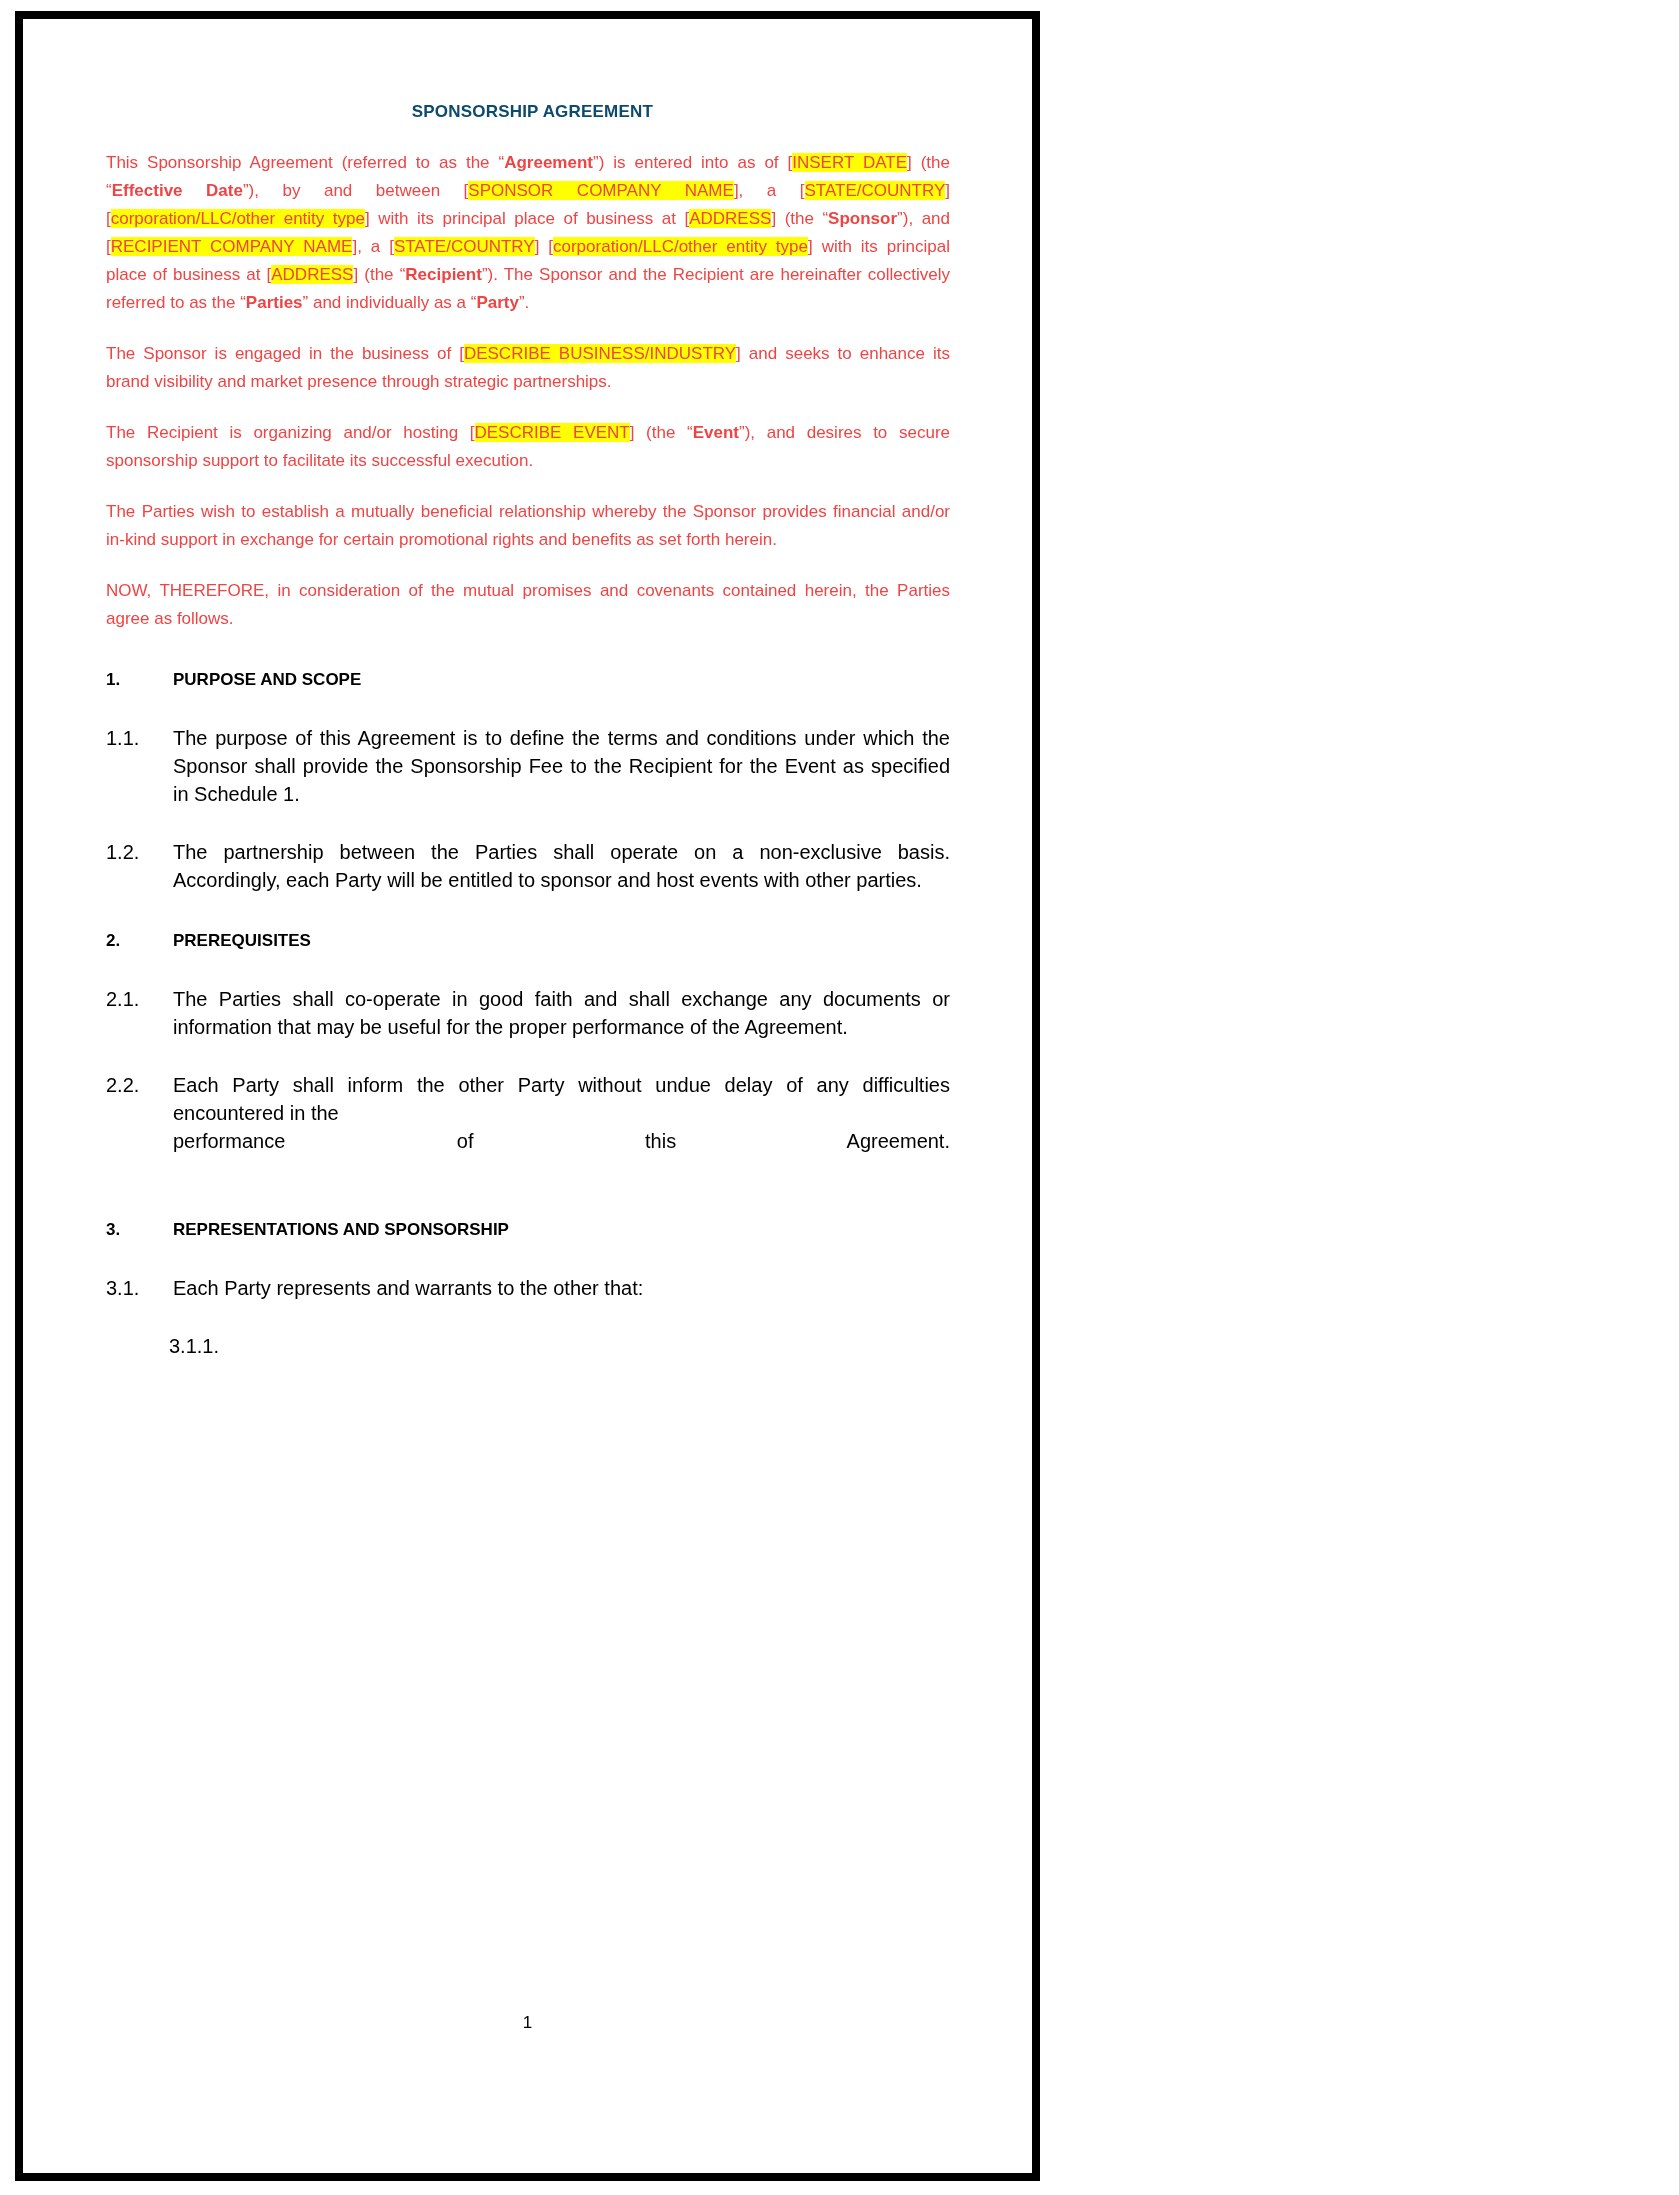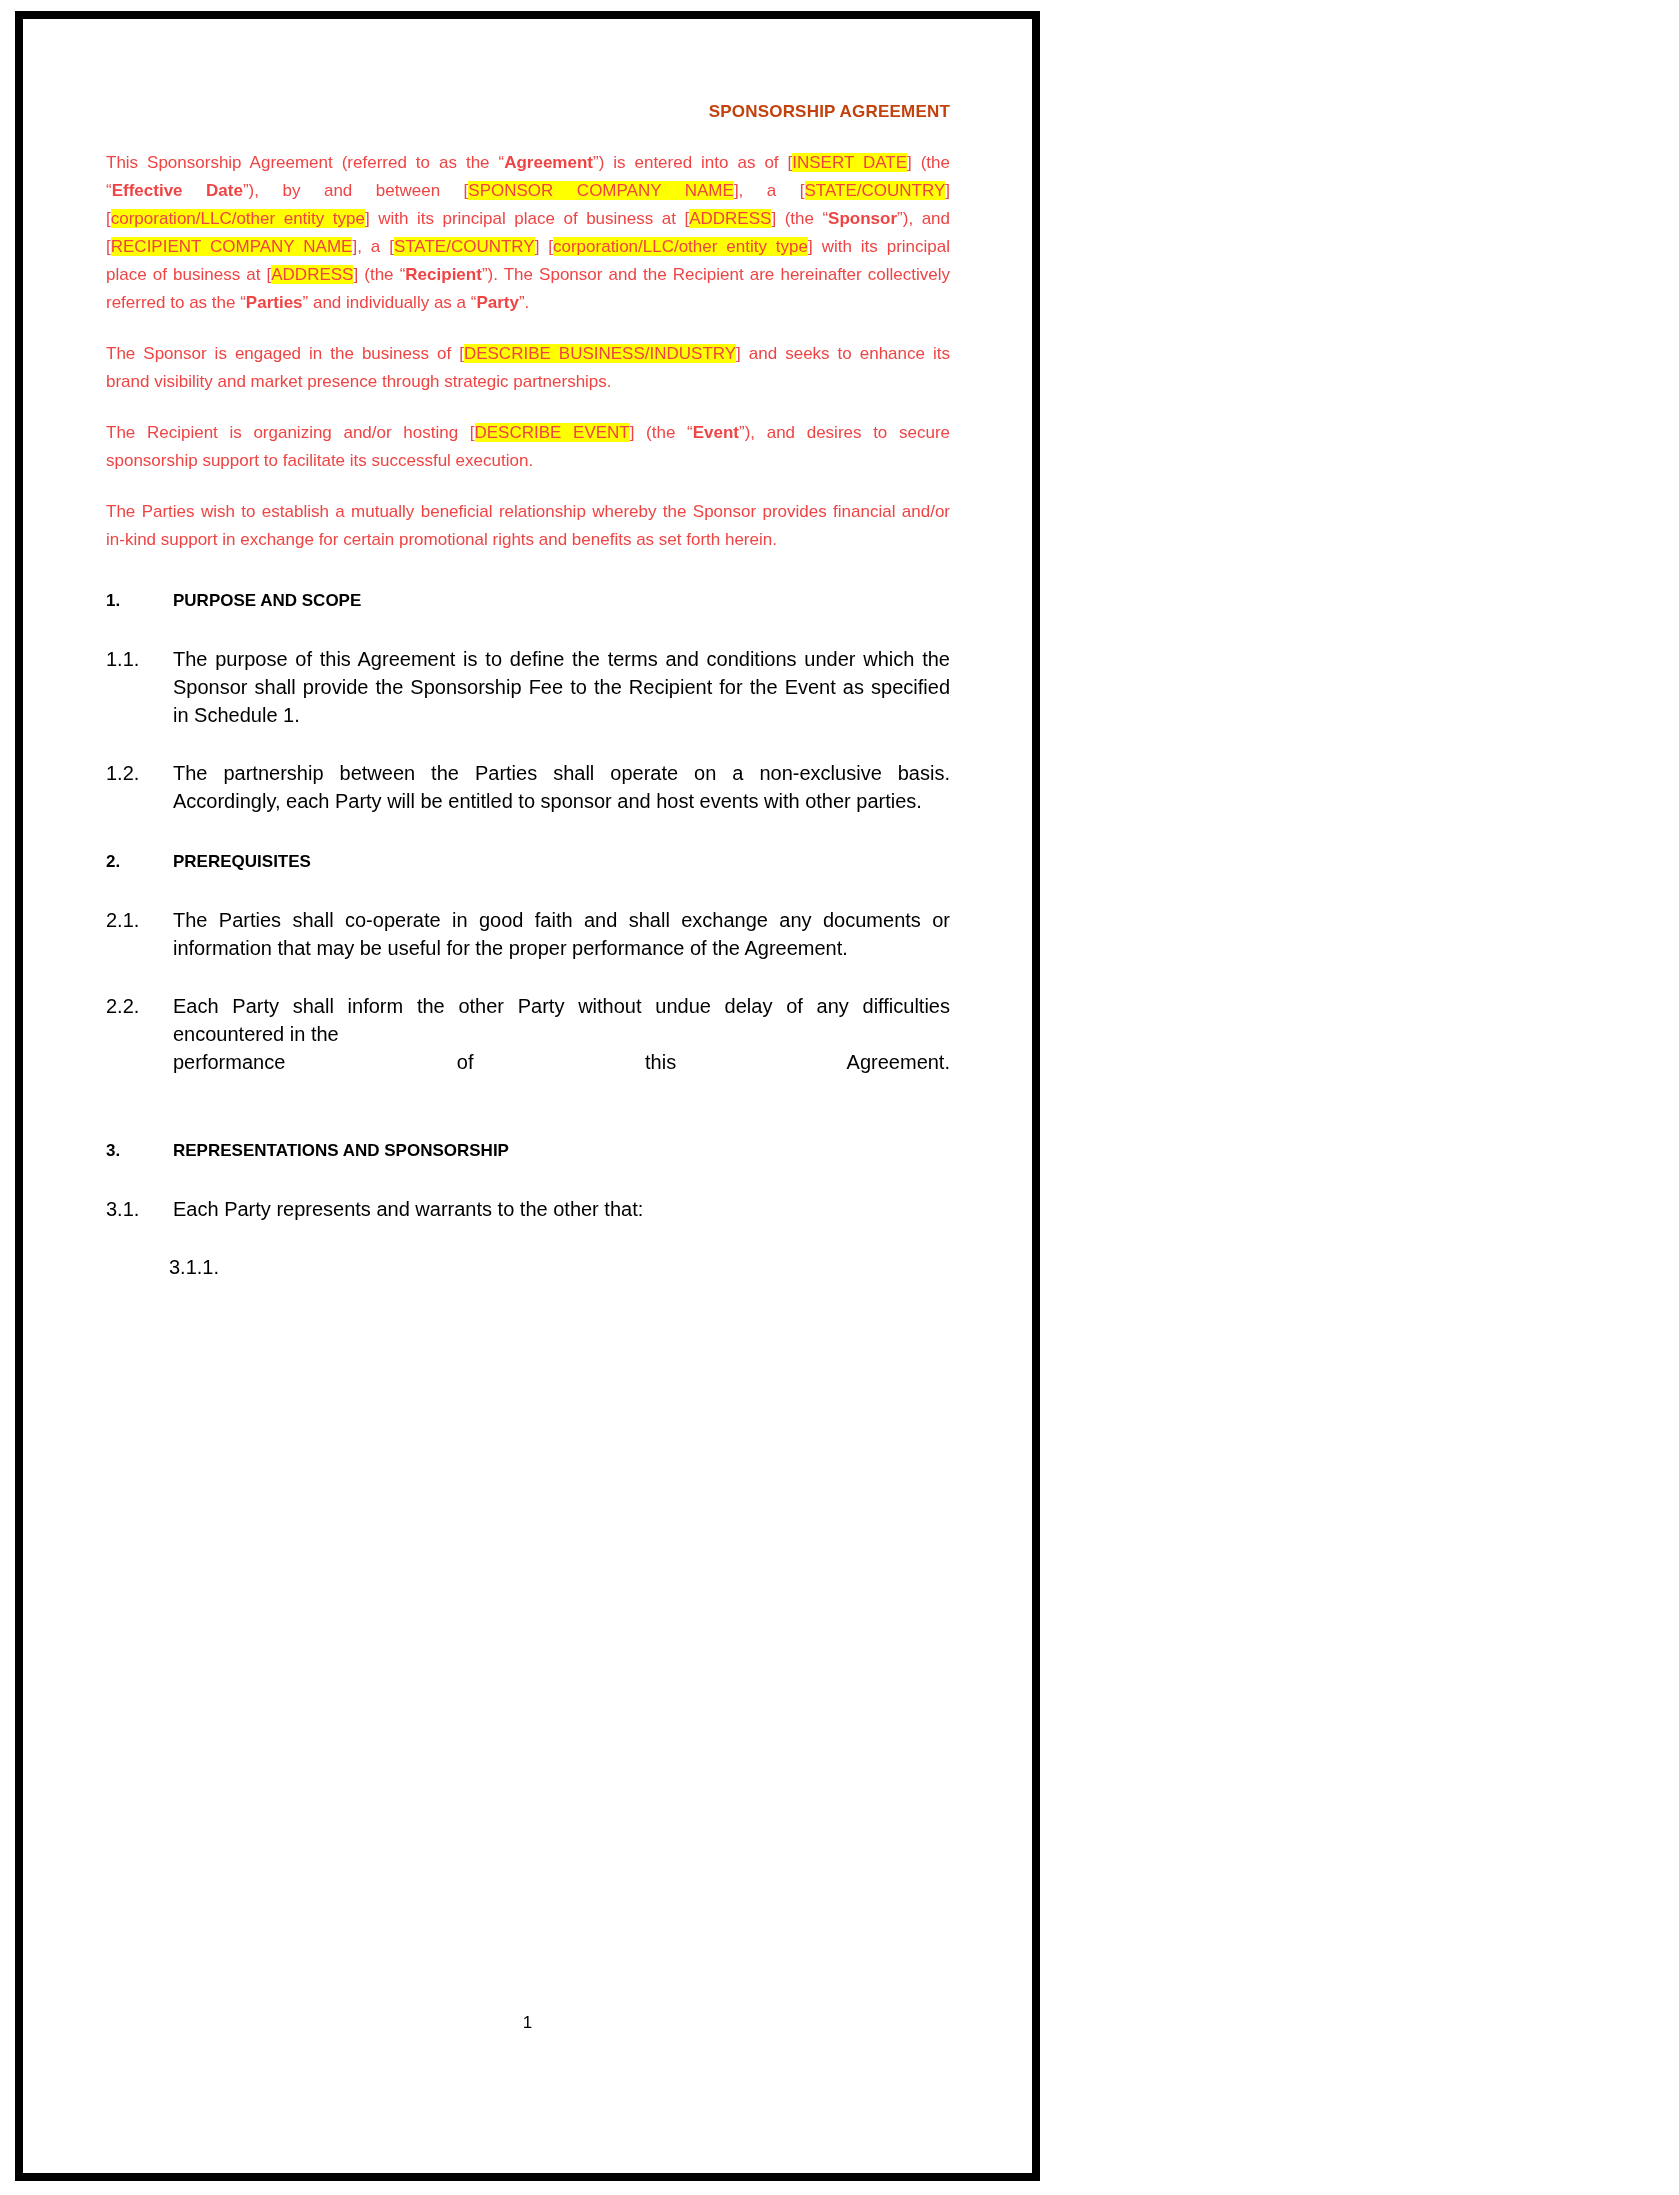--- a/index.html
+++ b/index.html
@@ -39,25 +39,25 @@
     overflow: hidden;
   }
   .doc-body {
     position: absolute;
     left: 83px;
     top: 83px;
     width: 844px;
   }
 
   .doc-title {
-    text-align: right;
+    text-align: center;
     font-weight: bold;
     font-size: 17px;
     letter-spacing: 0.2px;
-    color: #c2410c;
+    color: #0c4a6e;
     margin: 0 0 27px 0;
     padding-left: 8.8px;
   }
 
   p.para {
     margin: 0 0 23px 0;
     font-size: 17px;
     line-height: 28px;
     color: #ef4444;
     text-align: justify;
@@ -148,20 +148,21 @@
       <div class="doc-title">SPONSORSHIP AGREEMENT</div>
 
       <p class="para"><span>This Sponsorship Agreement (referred to as the “</span><b>Agreement</b><span>”) is entered into as of [</span><span class="hl">INSERT DATE</span><span>] (the “</span><b>Effective Date</b><span>”), by and between [</span><span class="hl">SPONSOR COMPANY NAME</span><span>], a [</span><span class="hl">STATE/COUNTRY</span><span>] [</span><span class="hl">corporation/LLC/other entity type</span><span>] with its principal place of business at [</span><span class="hl">ADDRESS</span><span>] (the “</span><b>Sponsor</b><span>”), and [</span><span class="hl">RECIPIENT COMPANY NAME</span><span>], a [</span><span class="hl">STATE/COUNTRY</span><span>] [</span><span class="hl">corporation/LLC/other entity type</span><span>] with its principal place of business at [</span><span class="hl">ADDRESS</span><span>] (the “</span><b>Recipient</b><span>”). The Sponsor and the Recipient are hereinafter collectively referred to as the “</span><b>Parties</b><span>” and individually as a “</span><b>Party</b><span>”.</span></p>
 
       <p class="para"><span>The Sponsor is engaged in the business of [</span><span class="hl">DESCRIBE BUSINESS/INDUSTRY</span><span>] and seeks to enhance its brand visibility and market presence through strategic partnerships.</span></p>
 
       <p class="para"><span>The Recipient is organizing and/or hosting [</span><span class="hl">DESCRIBE EVENT</span><span>] (the “</span><b>Event</b><span>”), and desires to secure sponsorship support to facilitate its successful execution.</span></p>
 
       <p class="para">The Parties wish to establish a mutually beneficial relationship whereby the Sponsor provides financial and/or in-kind support in exchange for certain promotional rights and benefits as set forth herein.</p>
 
+      <p class="para">NOW, THEREFORE, in consideration of the mutual promises and covenants contained herein, the Parties agree as follows.</p>
 
       <div class="sec-head">
         <span class="num">1.</span>
         <span class="ttl">PURPOSE AND SCOPE</span>
       </div>
 
       <div class="clause">
         <span class="num">1.1.</span>
         <span class="txt">The purpose of this Agreement is to define the terms and conditions under which the Sponsor shall provide the Sponsorship Fee to the Recipient for the Event as specified in Schedule 1.</span>
       </div>

